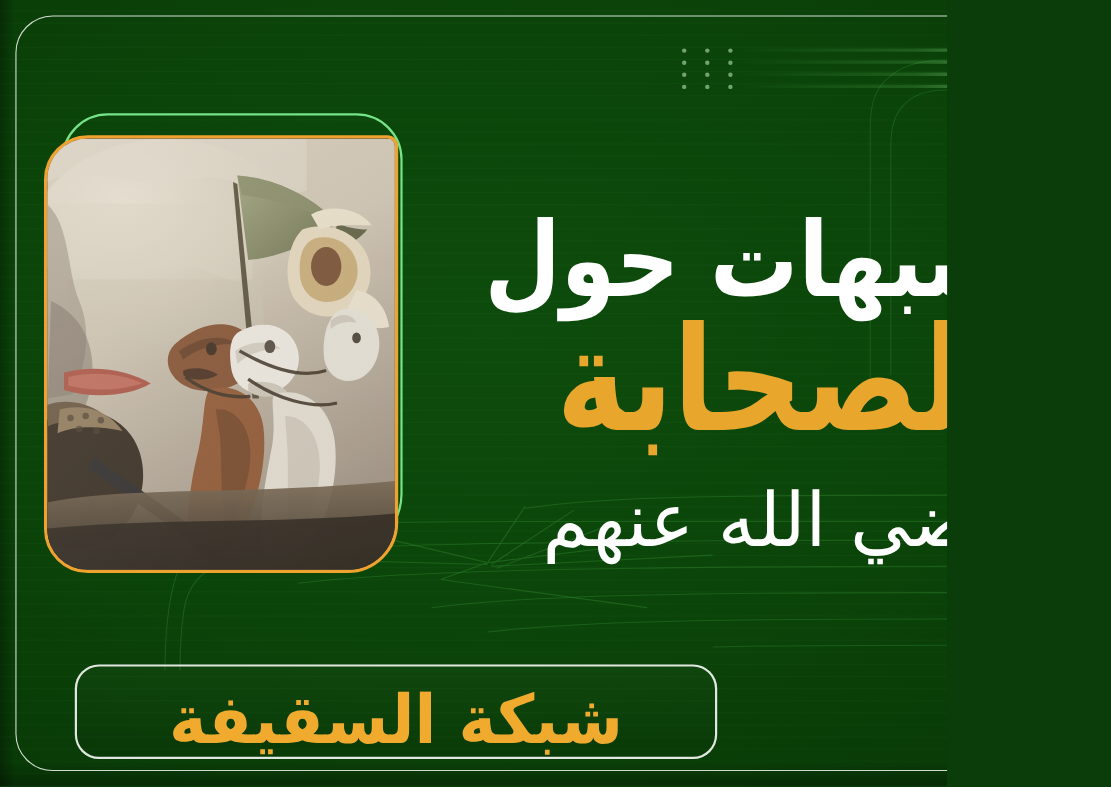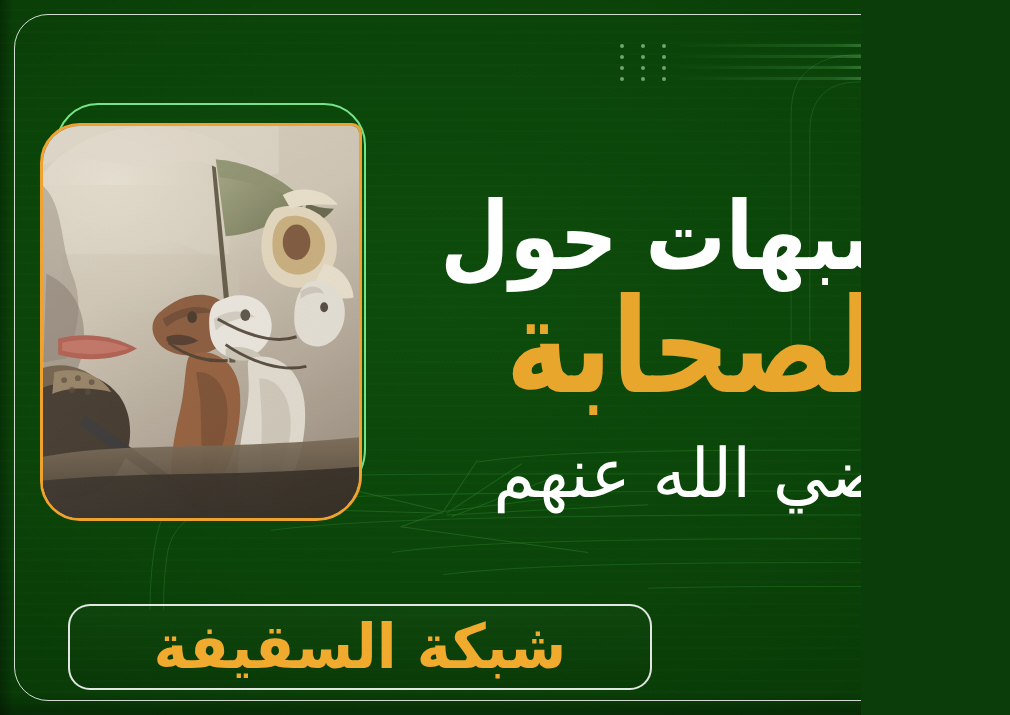--- a/index.html
+++ b/index.html
@@ -177,21 +177,21 @@
 
   
   .banner {
     position: absolute;
     left: 68px; top: 604px;
     width: 584px; height: 86px;
     border: 2px solid rgba(255,255,255,0.88);
     border-radius: 22px;
     box-sizing: border-box;
     display: flex;
-    align-items: center;
+    align-items: flex-end;
     justify-content: center;
     background: linear-gradient(to bottom, rgba(255,255,255,0.025), rgba(0,0,0,0.06));
   }
   .banner-text {
     direction: rtl;
     color: #f0ab2f;
     font-family: "DejaVu Sans", sans-serif;
     font-weight: 700;
     font-size: 58px;
     letter-spacing: 1px;

